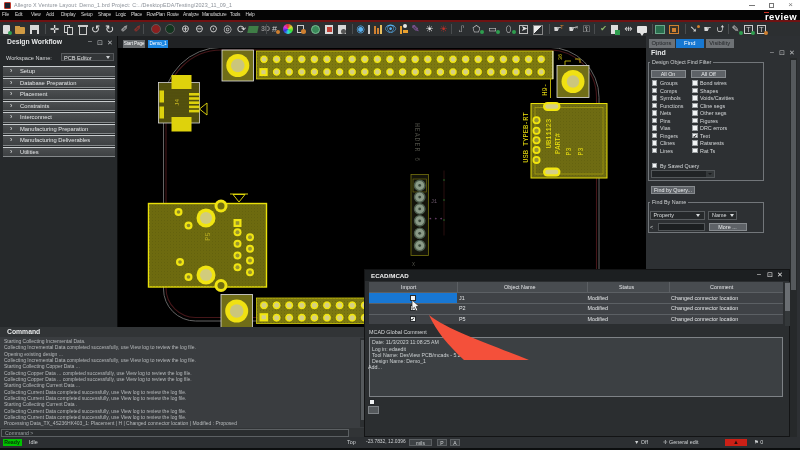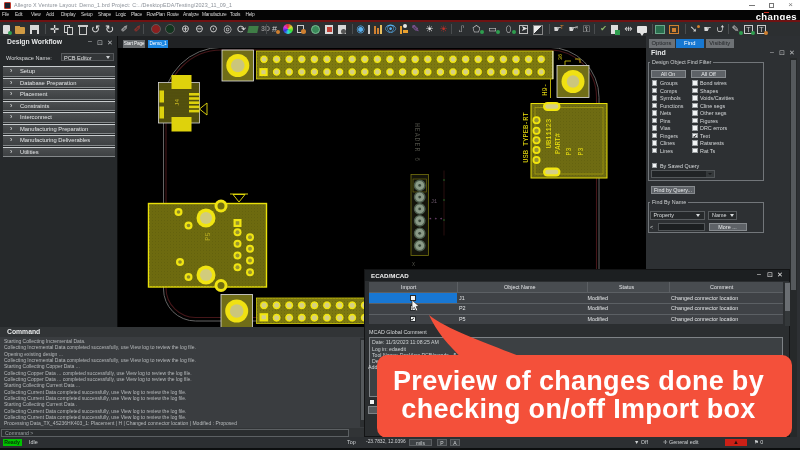--- a/index.html
+++ b/index.html
@@ -69,21 +69,21 @@
   <span class="mi" style="left:81px;">Setup</span>
   <span class="mi" style="left:98px;">Shape</span>
   <span class="mi" style="left:115.5px;">Logic</span>
   <span class="mi" style="left:131px;">Place</span>
   <span class="mi" style="left:146.5px;">FlowPlan</span>
   <span class="mi" style="left:167px;">Route</span>
   <span class="mi" style="left:183px;">Analyze</span>
   <span class="mi" style="left:202px;">Manufacture</span>
   <span class="mi" style="left:230px;">Tools</span>
   <span class="mi" style="left:245.5px;">Help</span>
-  <span class="abs nw" style="right:3px;top:1px;font-size:9.5px;font-weight:bold;color:#fff;letter-spacing:.4px;">changes</span>
+  <span class="abs nw" style="right:3px;top:1px;font-size:9.5px;font-weight:bold;color:#fff;letter-spacing:.4px;">review</span>
   <span class="abs" style="right:31.5px;top:1.5px;width:4.5px;height:1.4px;background:#cf2e20;"></span>
 </div>
 <div class="abs" id="redline"></div>
 
 <div class="abs" id="toolbar">
   <div class="abs" style="left:3px;top:3px;width:7px;height:9px;background:#dcdcdc;border-radius:1px;"></div>
       <div class="abs" style="left:8px;top:9px;width:4px;height:4px;background:#2f9e4f;border-radius:50%;"></div>
   <div class="abs" style="left:15px;top:5px;width:10px;height:7px;background:#cf9a43;border-radius:1px;"></div>
       <div class="abs" style="left:15px;top:4px;width:5px;height:2px;background:#cf9a43;"></div>
   <div class="abs" style="left:30px;top:3.5px;width:9px;height:9px;background:#d8d8d8;"></div>
@@ -621,24 +621,20 @@
   <div class="abs nw" style="left:7px;top:81.8px;font-size:5.2px;color:#ccd0d2;">Tool Name: DesView PCB/mcads - 5.20/32</div>
   <div class="abs nw" style="left:7px;top:88px;font-size:5.2px;color:#ccd0d2;">Design Name: Demo_1</div>
   <div class="abs nw" style="left:3px;top:93.5px;font-size:5.4px;color:#d6d9db;">Add...</div>
   <div class="abs" style="left:3.5px;top:128.5px;width:6px;height:6px;background:#f0f2f3;border:1px solid #26292c;"></div>
   <div class="abs" style="left:2.5px;top:136px;width:11px;height:8px;background:#55595c;border:1px solid #7e8286;"></div>
 </div>
 
 <svg class="abs" style="left:377px;top:310px;" width="423" height="50" viewBox="0 0 423 50">
   <path d="M52,5 C60,22 70,34 87,50 L152,50 C113,34 74,22 52,5 Z" fill="#f4503a"></path>
 </svg>
-<div class="abs" id="callout">
-  <div class="cotext" style="top:13px;">Preview of changes done by</div>
-  <div class="cotext" style="top:41px;">checking on/off Import box</div>
-</div>
 
 <div class="abs" id="statusbar">
   <div class="abs" style="left:2.5px;top:2px;width:19px;height:7px;background:#00c400;color:#063306;font-size:5.2px;font-weight:bold;text-align:center;line-height:7px;">Ready</div>
   <span class="sbt" style="left:29px;">Idle</span>
   <span class="sbt" style="left:347px;">Top</span>
   <span class="sbt" style="left:366px;font-size:4.9px;">-23.7832, 12.0396</span>
   <div class="sbb" style="left:409px;width:23px;">mils</div>
   <div class="sbb" style="left:437px;width:10px;">P</div>
   <div class="sbb" style="left:450px;width:10px;">A</div>
   <span class="sbt" style="left:634px;">▼ Off</span>

